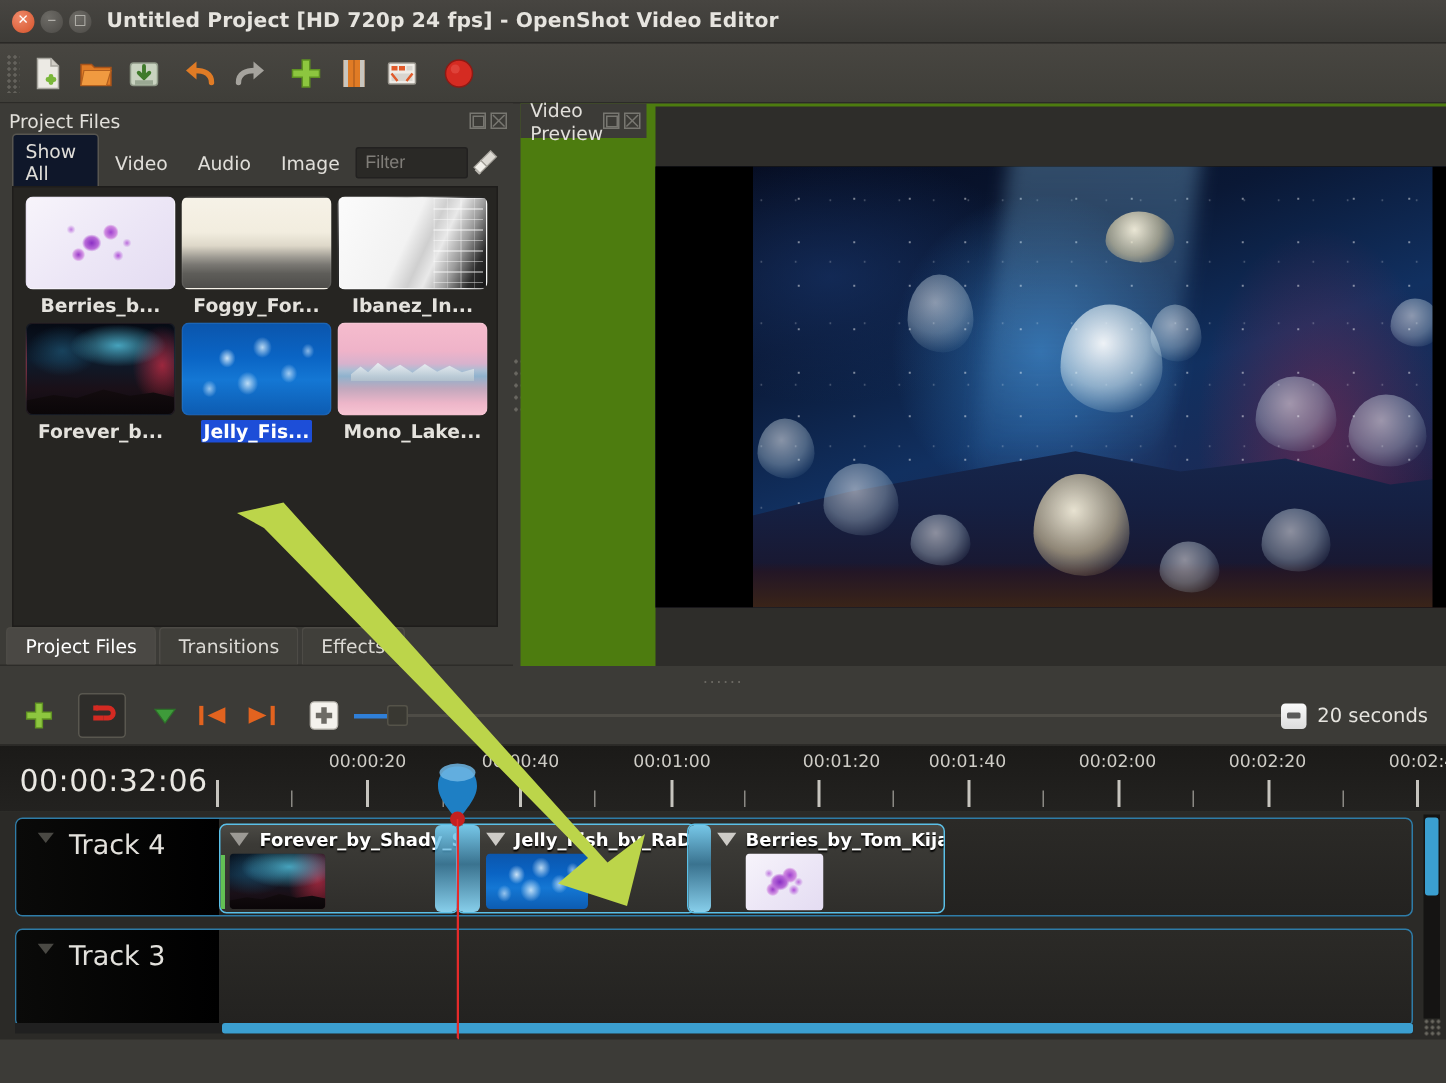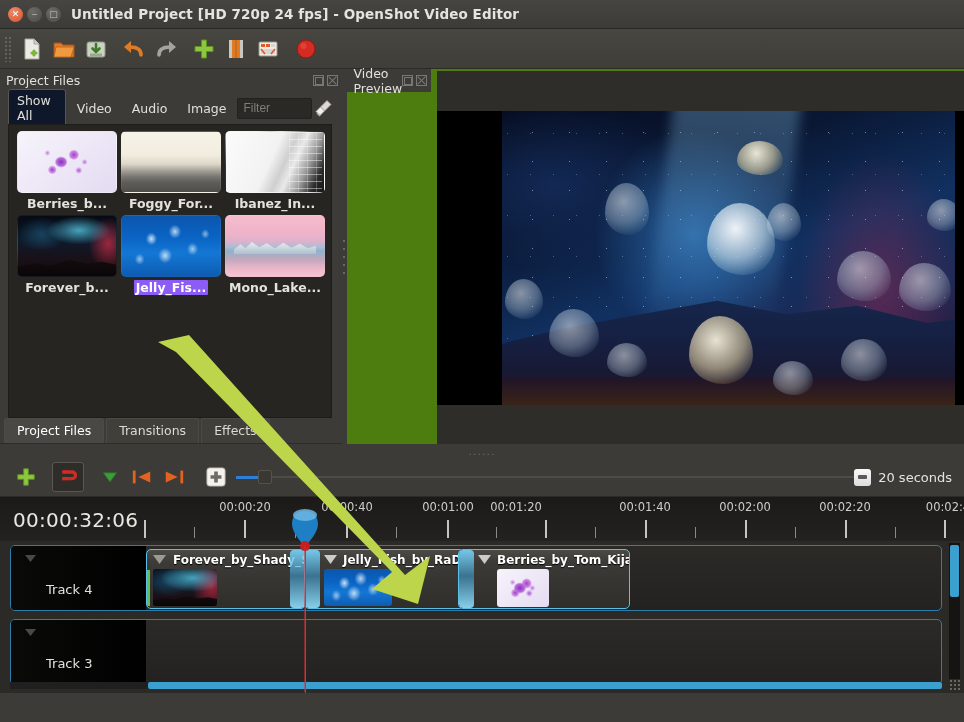--- a/index.html
+++ b/index.html
@@ -76,21 +76,21 @@
 
   .filelist {
     margin: 0 10px 0 8px; background:#262522; border:1px solid #1e1d1b;
     flex:1; padding: 6px 0 0 6px; position:relative; overflow:hidden;
   }
   .filegrid { display:flex; flex-wrap:wrap; gap: 0px; }
   .fileitem { width: 104px; margin-bottom: 4px; display:flex; flex-direction:column; align-items:center; cursor:pointer;font-weight:bold; }
   .fthumb { width: 100px; height: 62px; border-radius: 5px; overflow:hidden; position:relative;
             background:#111; border: 1px solid rgba(255,255,255,.06); }
   .flabel { margin-top: 3px; font-size: 12.5px; color:#e4e2dd; white-space:nowrap; padding: 0 2px; border-radius:1px;}
-  .fileitem.selected .flabel { background:#8b5cf6; color:#fff; }
+  .fileitem.selected .flabel { background:#1d4ed8; color:#fff; }
 
   
   .art-berries { background:
       radial-gradient(ellipse 9px 8px at 44% 50%, #8a2fc4 0%, #b86ad8 50%, transparent 72%),
       radial-gradient(ellipse 7px 7px at 57% 38%, #a040cf 0%, #cf8ae0 55%, transparent 75%),
       radial-gradient(ellipse 6px 6px at 35% 63%, #9b3ac9 0%, #d59be5 55%, transparent 75%),
       radial-gradient(ellipse 5px 5px at 62% 64%, #b050d8 0%, transparent 72%),
       radial-gradient(ellipse 4px 4px at 30% 35%, #c07ae0 0%, transparent 75%),
       radial-gradient(ellipse 4px 4px at 68% 50%, #bb6cdc 0%, transparent 75%),
       linear-gradient(140deg,#f7f4fb,#ece6f6 55%,#e4dcf2); }
@@ -194,21 +194,21 @@
   .tickmaj { position:absolute; bottom:3px; width:2px; height:18px; background:#c6c4be; }
   .tickmin { position:absolute; bottom:3px; width:1px; height:11px; background:#8b8984; }
   .ticklabel { position:absolute; top:3px; font-size:11.5px; color:#cfcdc7; transform: translateX(-50%); }
 
   
   .tracks { position:relative; background:#2b2a27; height:152px; overflow:hidden; }
   .track { position:absolute; left:10px; right:22px; border:1px solid #2e7ca8; border-radius:5px;
            background: linear-gradient(to bottom,#2b2a27,#232220); }
   .track-head { position:absolute; left:0; top:0; width:135px; bottom:0;
                 background: linear-gradient(to right,#0a0a09,#000); border-radius:4px 0 0 4px; }
-  .track-label { position:absolute; left:35px; top:7px; font-size:13px; color:#e3e1dc;margin-top:29px; }
+  .track-label { position:absolute; left:35px; top:7px; font-size:18px; color:#e3e1dc; }
   .track-caret { position:absolute; left:14px; top:9px; width:11px; height:7px; }
 
   .clip { position:absolute; top:3px; height:60px; border-radius:5px; overflow:hidden;
           background: linear-gradient(to bottom,#4b4a45 0%,#3b3a36 22%,#2f2e2b 100%);
           border:1px solid #5bc0e8; }
   .clip-title { position:absolute; left:26px; top:3px; font-size:12px; font-weight:bold; color:#fff;
                 white-space:nowrap; text-shadow:0 1px 1px #000; }
   .clip-caret { position:absolute; left:6px; top:5px; width:13px; height:9px; }
   .clip-thumb { position:absolute; left:6px; top:19px; width:64px; height:37px; border-radius:3px; overflow:hidden; }
   .fade-handle { position:absolute; top:0; bottom:0; width:15px;
@@ -498,21 +498,21 @@
     <div class="zl-text">20 seconds</div>
   </div>
 </div>
 
 <div class="ruler">
   <div class="bigtime">00:00:32:06</div>
 
   <div class="ticklabel" style="left:245px">00:00:20</div>
   <div class="ticklabel" style="left:347px">00:00:40</div>
   <div class="ticklabel" style="left:448px">00:01:00</div>
-  <div class="ticklabel" style="left:516px">00:01:20</div>
+  <div class="ticklabel" style="left:561px">00:01:20</div>
   <div class="ticklabel" style="left:645px">00:01:40</div>
   <div class="ticklabel" style="left:745px">00:02:00</div>
   <div class="ticklabel" style="left:845px">00:02:20</div>
   <div class="ticklabel" style="left:948px">00:02:4</div>
 
   <div class="tickmaj" style="left:144px"></div>
   <div class="tickmin" style="left:194px"></div>
   <div class="tickmaj" style="left:244px"></div>
   <div class="tickmin" style="left:295px"></div>
   <div class="tickmaj" style="left:346px"></div>

